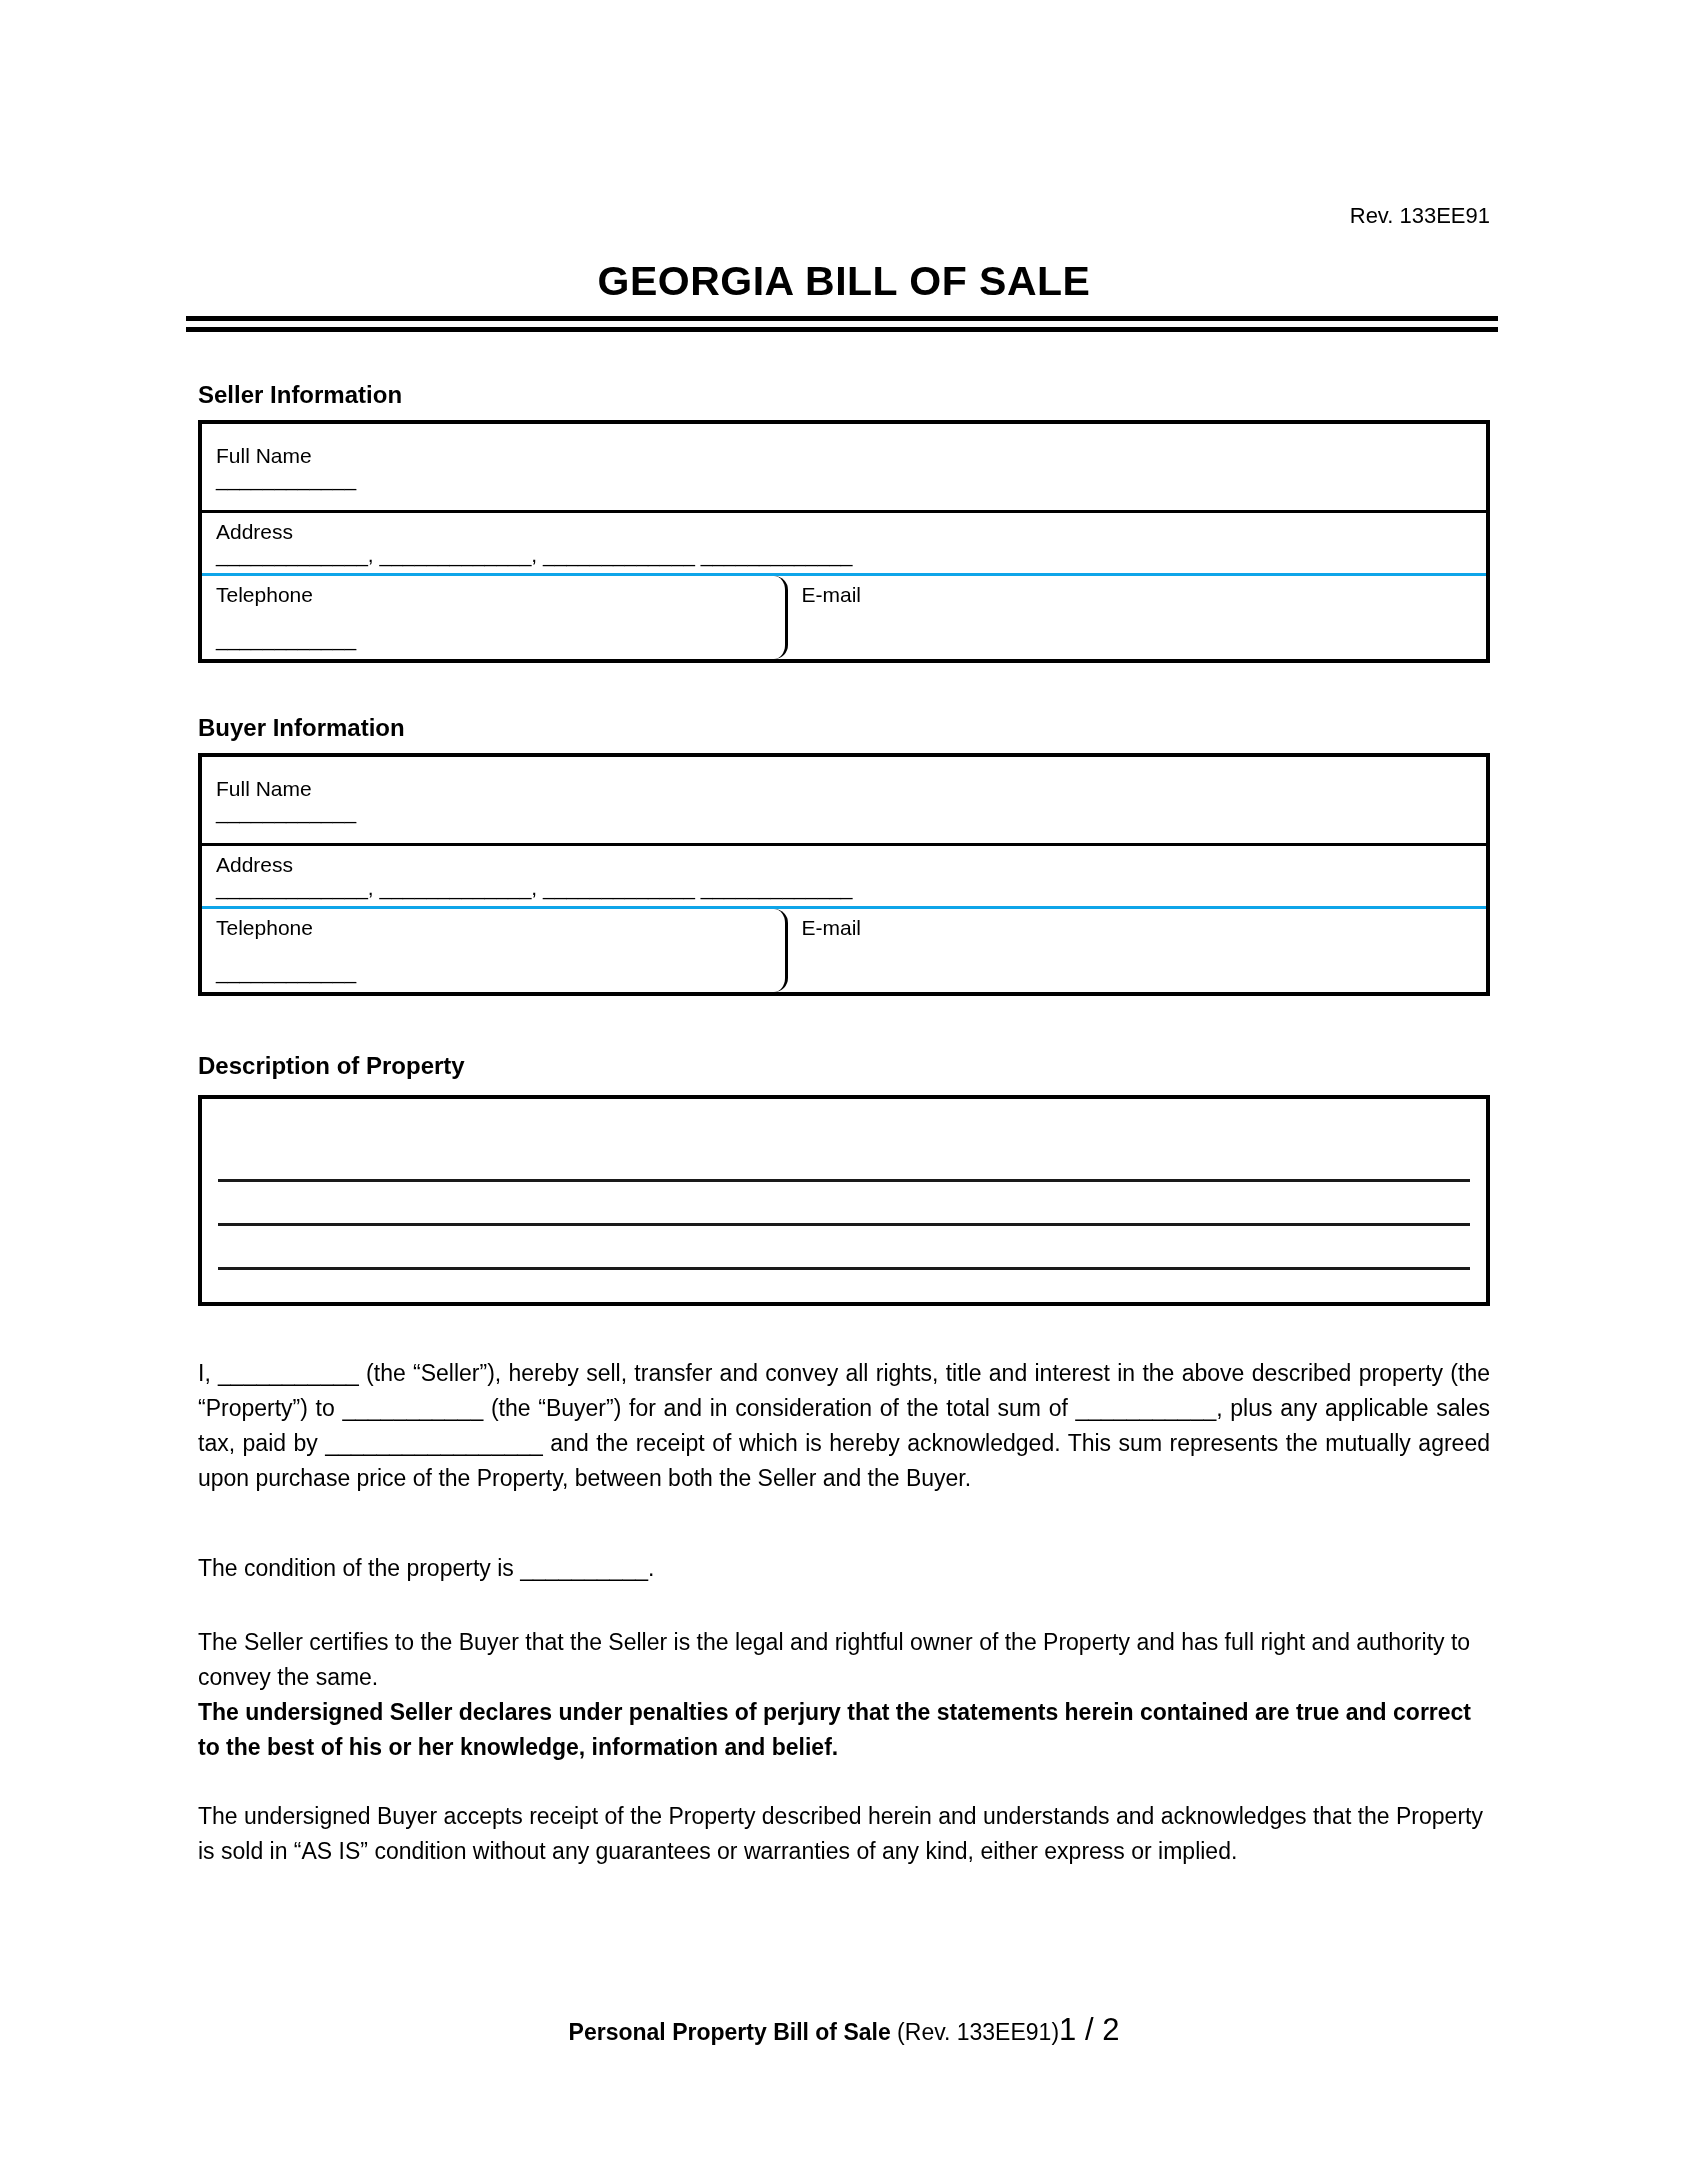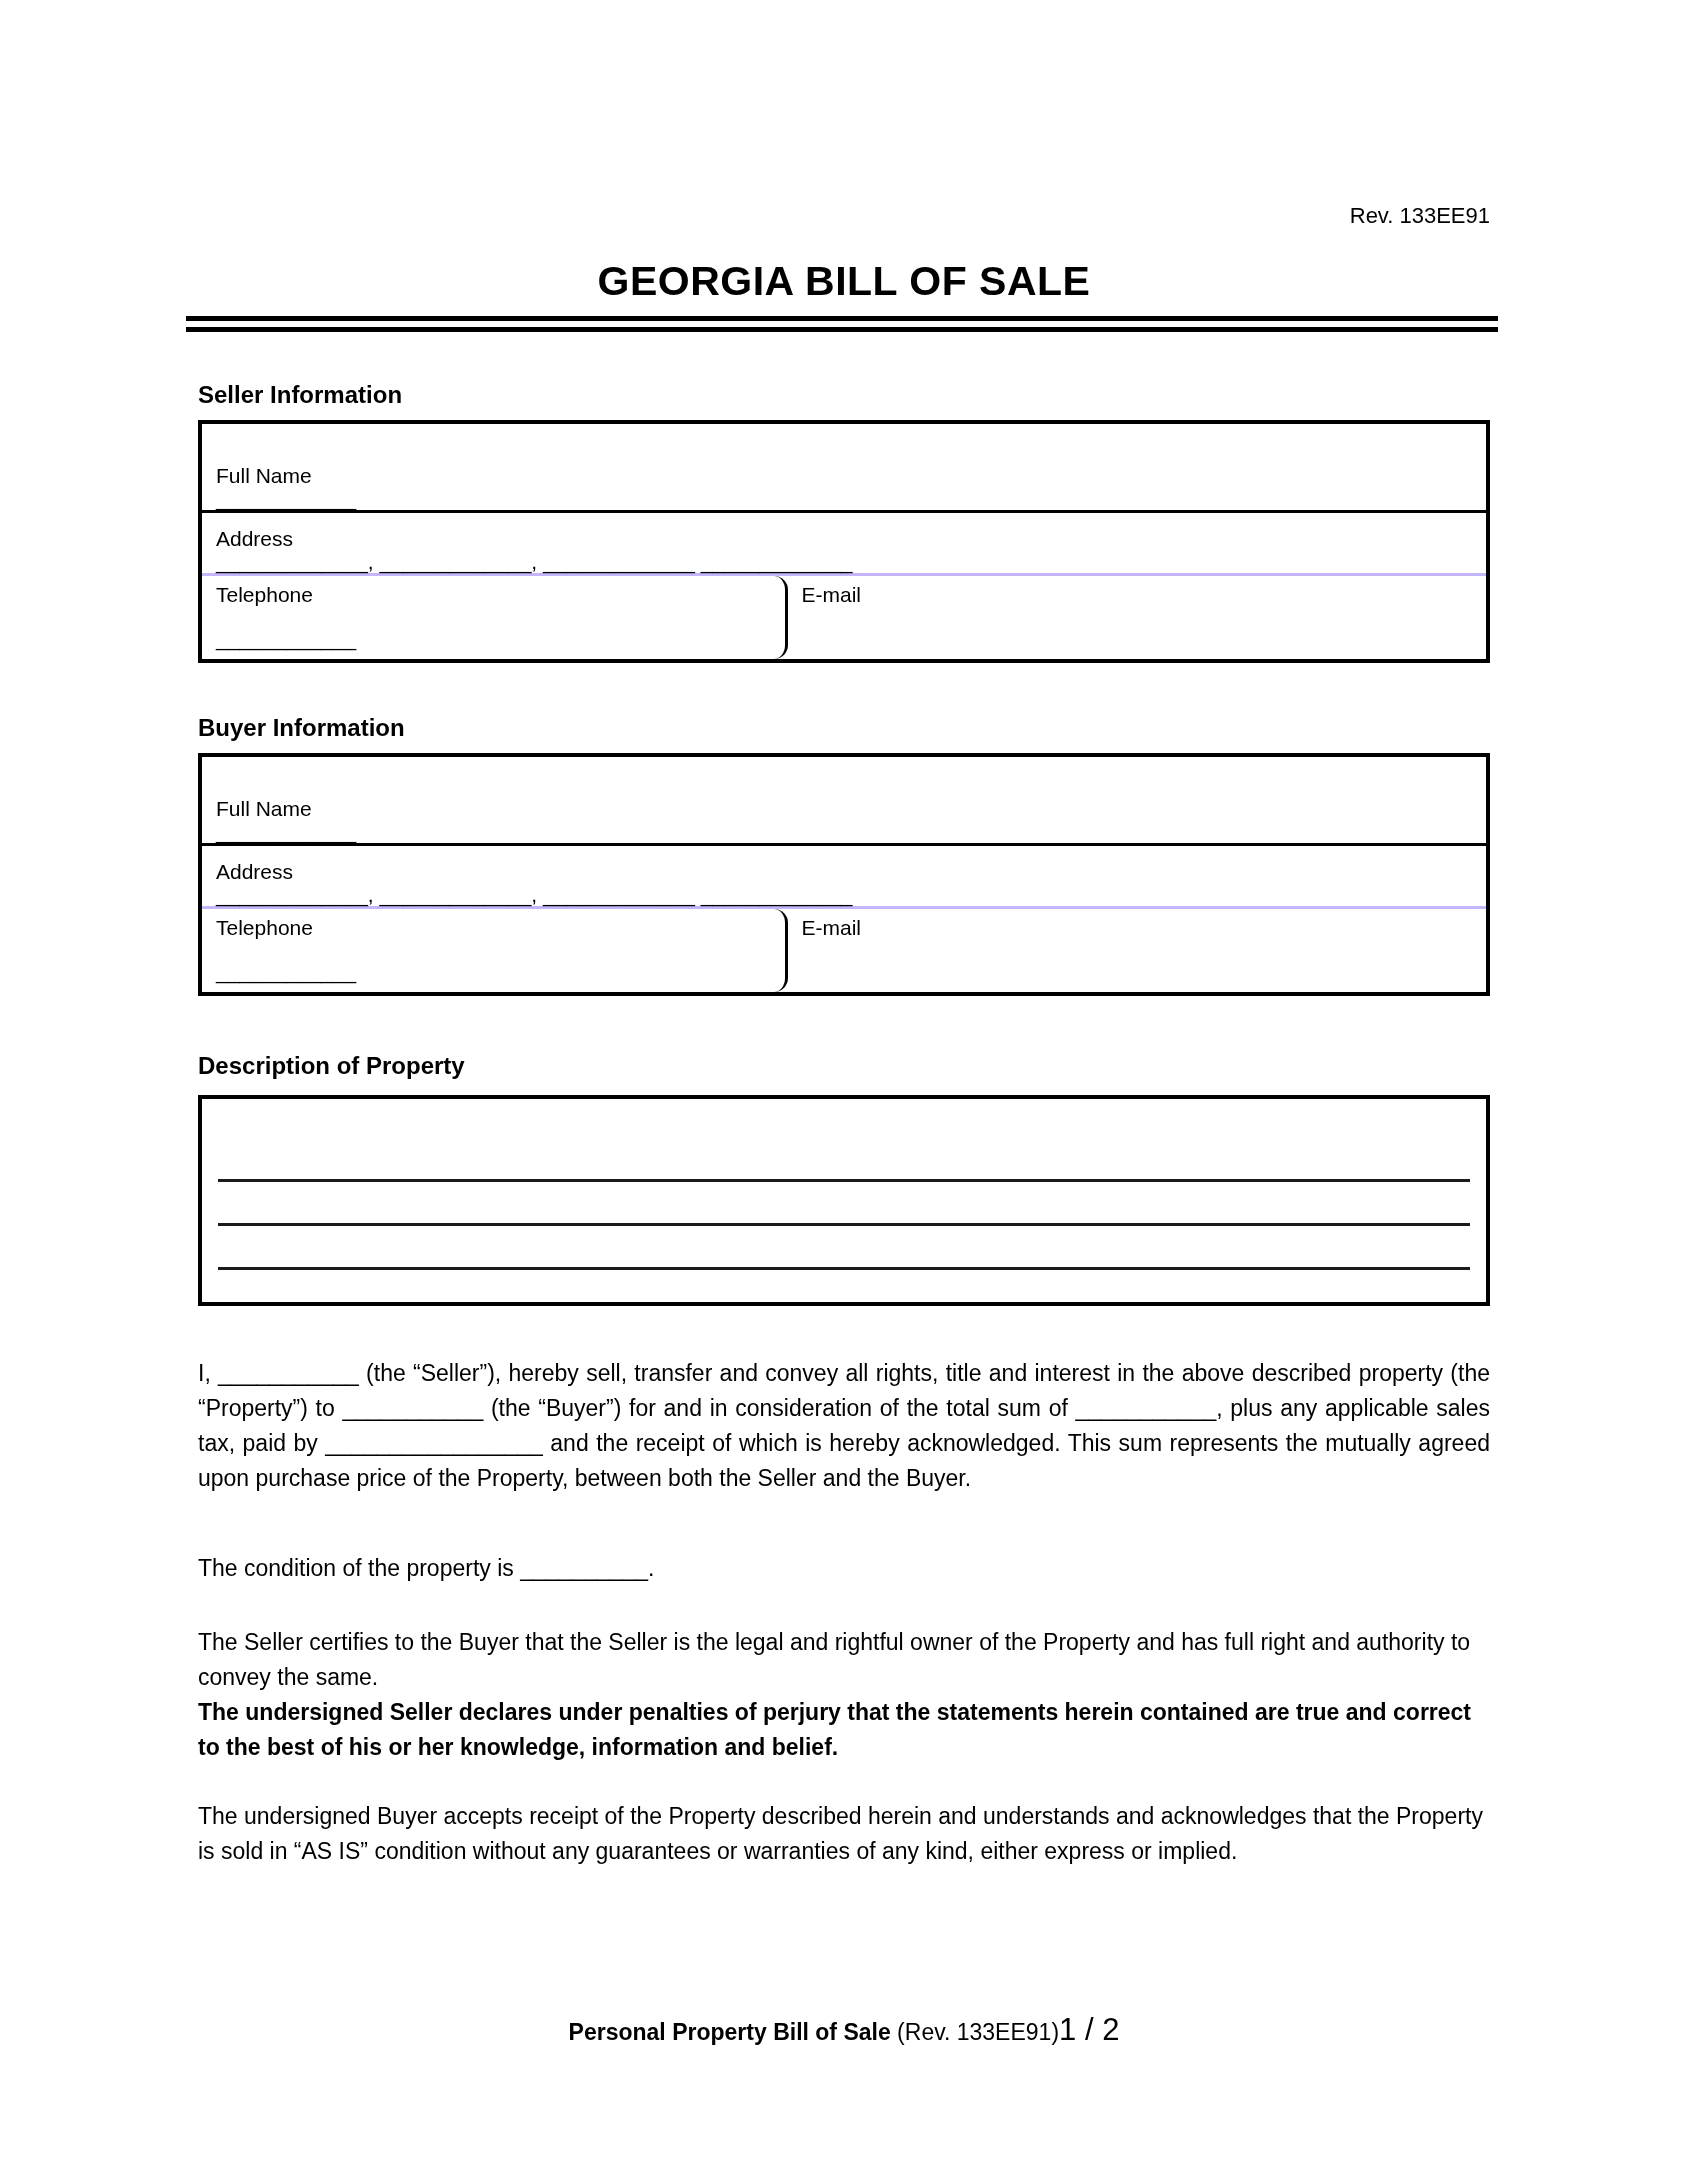--- a/index.html
+++ b/index.html
@@ -52,27 +52,27 @@
   }
   .sh-seller   { margin-top: 49px; }
   .sh-buyer    { margin-top: 51px; }
   .sh-desc     { margin-top: 56px; }
   .info-table {
     margin-top: 11px;
     border: 4px solid #000;
   }
   .it-row {
     box-sizing: border-box;
-    padding: 7px 14px 0 14px;
+    padding: 7px 14px 7px 14px;
     display: flex;
     flex-direction: column;
-    justify-content: flex-end;
+    justify-content: center;
   }
   .row-fullname { height: 89px; border-bottom: 3px solid #000; }
-  .row-address  { height: 63px; border-bottom: 3px solid #c4b5fd; }
+  .row-address  { height: 63px; border-bottom: 3px solid #0ea5e9; }
   .row-contact  { display: flex; height: 83px; }
   .cell-tel {
     box-sizing: border-box;
     width: 45.6%;
     border-right: 3px solid #000;
     padding: 7px 14px 9px 14px;
     display: flex;
     flex-direction: column;
     justify-content: space-between;
     border-radius: 14px;

